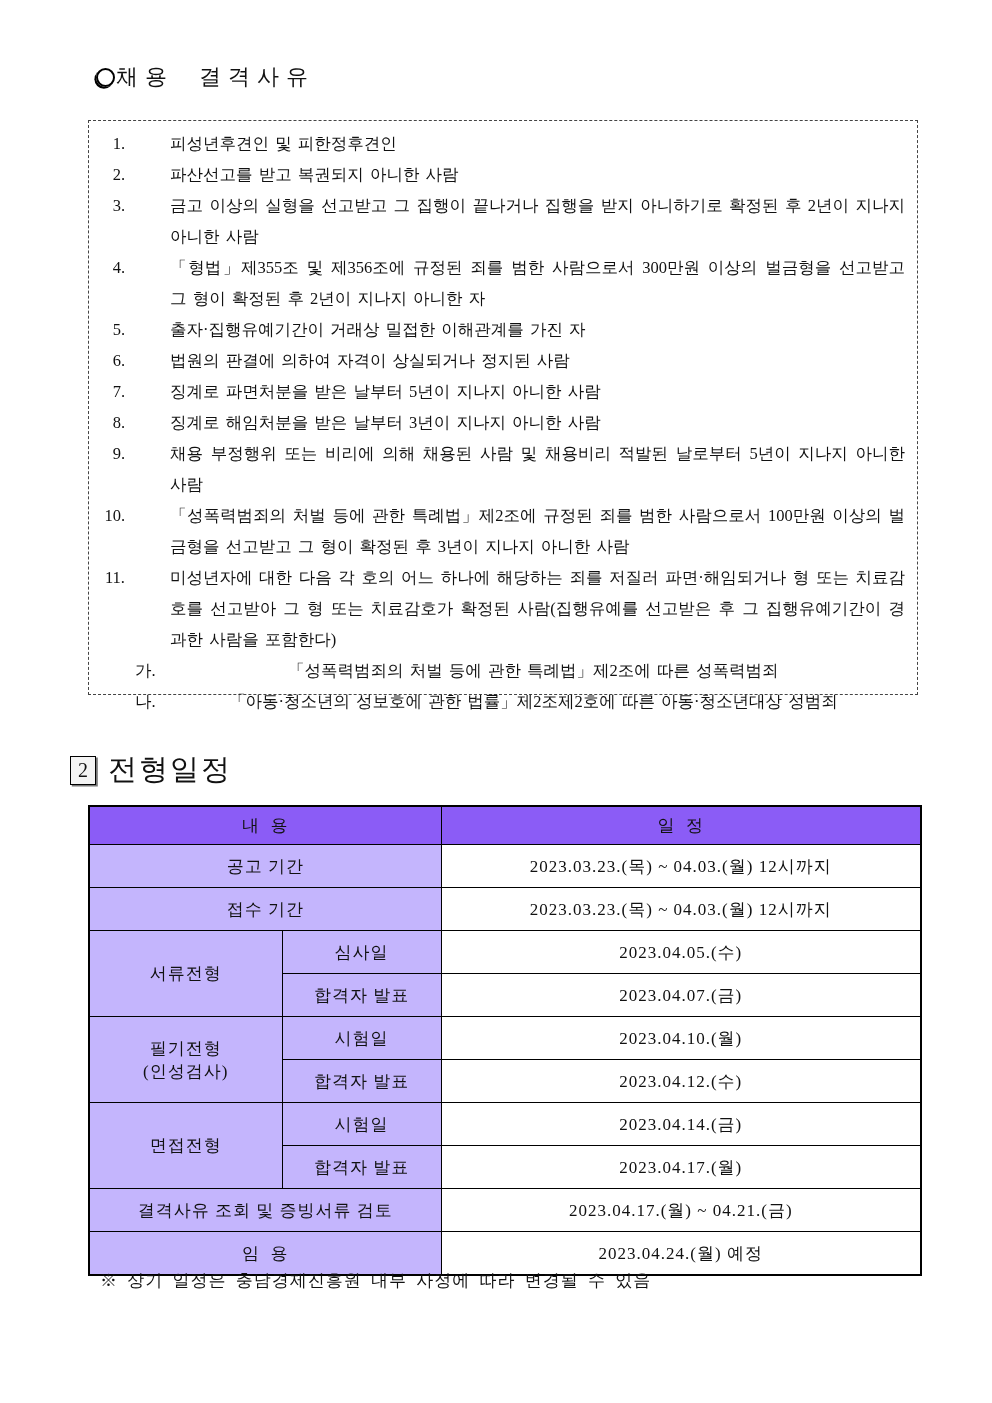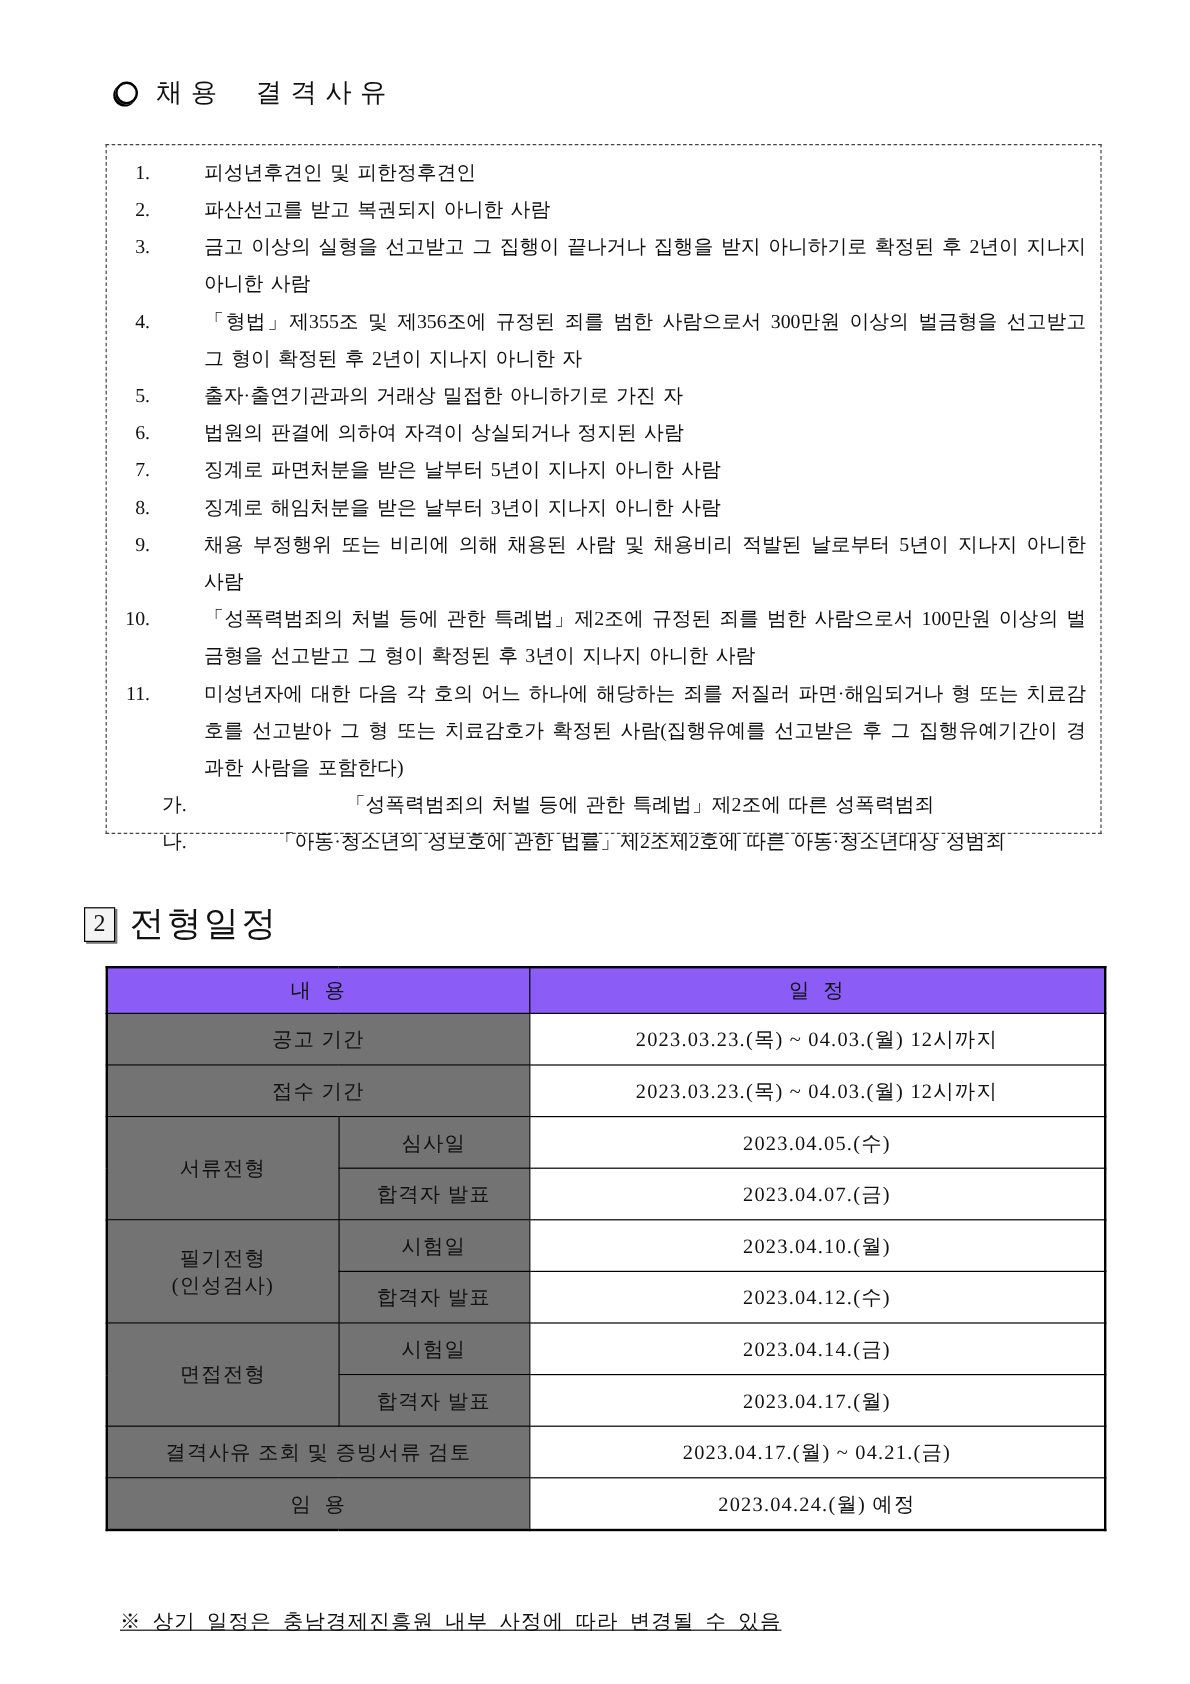--- a/index.html
+++ b/index.html
@@ -6,21 +6,21 @@
   body{
     width:992px;height:1403px;background:#ffffff;color:#111;
     font-family:"Liberation Serif","DejaVu Serif",serif;
     position:relative;overflow:hidden;
   }
   .page{position:absolute;inset:0;}
 
   
   .sec1-head{
     position:absolute;left:96px;top:62px;
-    display:flex;align-items:center;gap:15px;
+    display:flex;align-items:center;gap:1px;
   }
   .circle-bullet{
     width:15px;height:15px;border:2.4px solid #000;border-radius:50%;
     box-shadow:-1.6px 1.8px 0 0 #000;
     display:inline-block;flex:none;
   }
   .sec1-title{
     font-size:22px;letter-spacing:7px;font-weight:500;white-space:pre;
   }
 
@@ -61,27 +61,27 @@
     font-size:17px;
   }
   table.schedule{border:2px solid #000;}
   table.schedule td,table.schedule th{
     border:1.5px solid #000;text-align:center;vertical-align:middle;
     padding:0 4px;font-weight:normal;white-space:pre-wrap;
     letter-spacing:1px;
   }
   table.schedule th{height:37px;background:#8b5cf6;}
   table.schedule td{height:42px;}
-  td.lbl{background:#737373;}
+  td.lbl{background:#c4b5fd;}
   td.val{background:#ffffff;letter-spacing:0.5px;}
 
   
   .note{
-    position:absolute;left:100px;top:1340px;
-    font-size:17px;word-spacing:4px;letter-spacing:1px;text-decoration:underline;
+    position:absolute;left:100px;top:1269px;
+    font-size:17px;word-spacing:4px;letter-spacing:1px;
   }
 </style>
 </head>
 <body>
 
 <div class="page">
 
   <div class="sec1-head">
     <span class="circle-bullet"></span>
     <span class="sec1-title">채용  결격사유</span>
@@ -99,21 +99,21 @@
     <div class="item">
       <span class="num">3.</span>
       <span class="txt">금고 이상의 실형을 선고받고 그 집행이 끝나거나 집행을 받지 아니하기로 확정된 후 2년이 지나지 아니한 사람</span>
     </div>
     <div class="item">
       <span class="num">4.</span>
       <span class="txt">「형법」제355조 및 제356조에 규정된 죄를 범한 사람으로서 300만원 이상의 벌금형을 선고받고 그 형이 확정된 후 2년이 지나지 아니한 자</span>
     </div>
     <div class="item">
       <span class="num">5.</span>
-      <span class="txt">출자·출연기관과의 거래상 밀접한 아니하기로 가진 자</span>
+      <span class="txt">출자·집행유예기간이 거래상 밀접한 이해관계를 가진 자</span>
     </div>
     <div class="item">
       <span class="num">6.</span>
       <span class="txt">법원의 판결에 의하여 자격이 상실되거나 정지된 사람</span>
     </div>
     <div class="item">
       <span class="num">7.</span>
       <span class="txt">징계로 파면처분을 받은 날부터 5년이 지나지 아니한 사람</span>
     </div>
     <div class="item">

